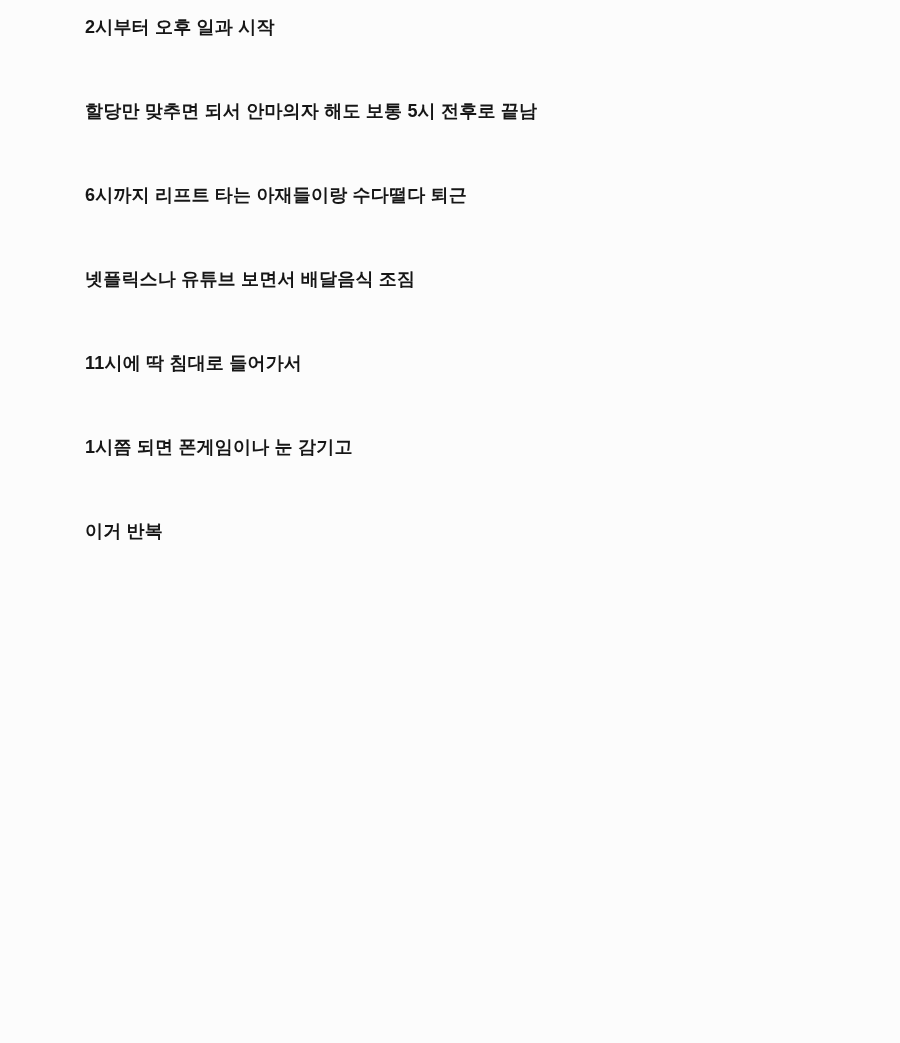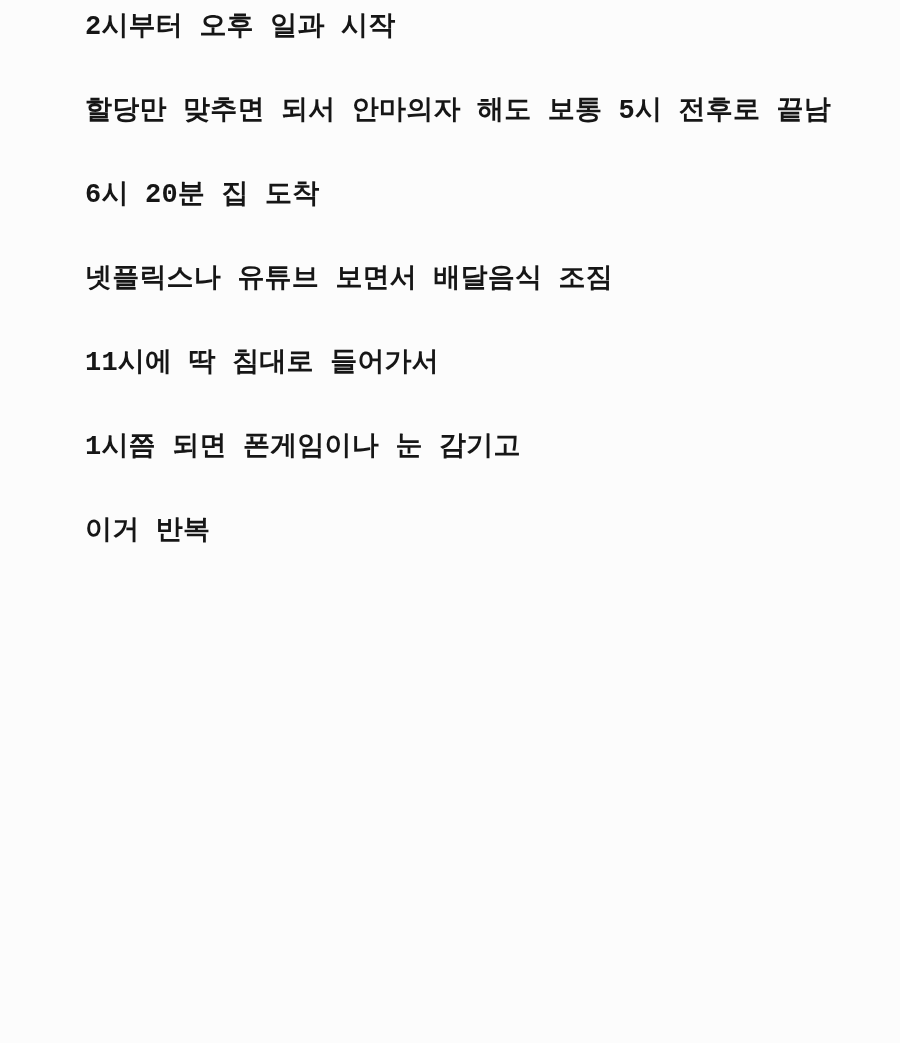--- a/index.html
+++ b/index.html
@@ -17,45 +17,44 @@
     box-sizing: border-box;
     padding: 6px 30px 0 85px;
     color: #161616;
   }
   .paragraph {
     margin: 0 0 41px 0;
   }
   .paragraph.gap-after {
   }
   .text-line {
-    font-size: 27px;
+    font-size: 18px;
     font-weight: 700;
     line-height: 43px;
     letter-spacing: 0.2px;
     white-space: nowrap;
-    font-family: Liberation Mono, monospace;
   }
 </style>
 </head>
 <body>
 
 <div class="post-body">
 
   <div class="paragraph">
     <div class="text-line">2시부터 오후 일과 시작</div>
   </div>
 
   <div class="paragraph">
     <div class="text-line">할당만 맞추면 되서 안마의자 해도 보통 5시 전후로 끝남</div>
   </div>
 
+  <div class="paragraph">
+    <div class="text-line">6시까지 리프트 타는 아재들이랑 수다떨다 퇴근</div>
+  </div>
 
-  <div class="paragraph">
-    <div class="text-line">6시 20분 집 도착</div>
-  </div>
 
 
   <div class="paragraph gap-after">
     <div class="text-line">넷플릭스나 유튜브 보면서 배달음식 조짐</div>
   </div>
 
 
   <div class="paragraph">
     <div class="text-line">11시에 딱 침대로 들어가서</div>
   </div>

